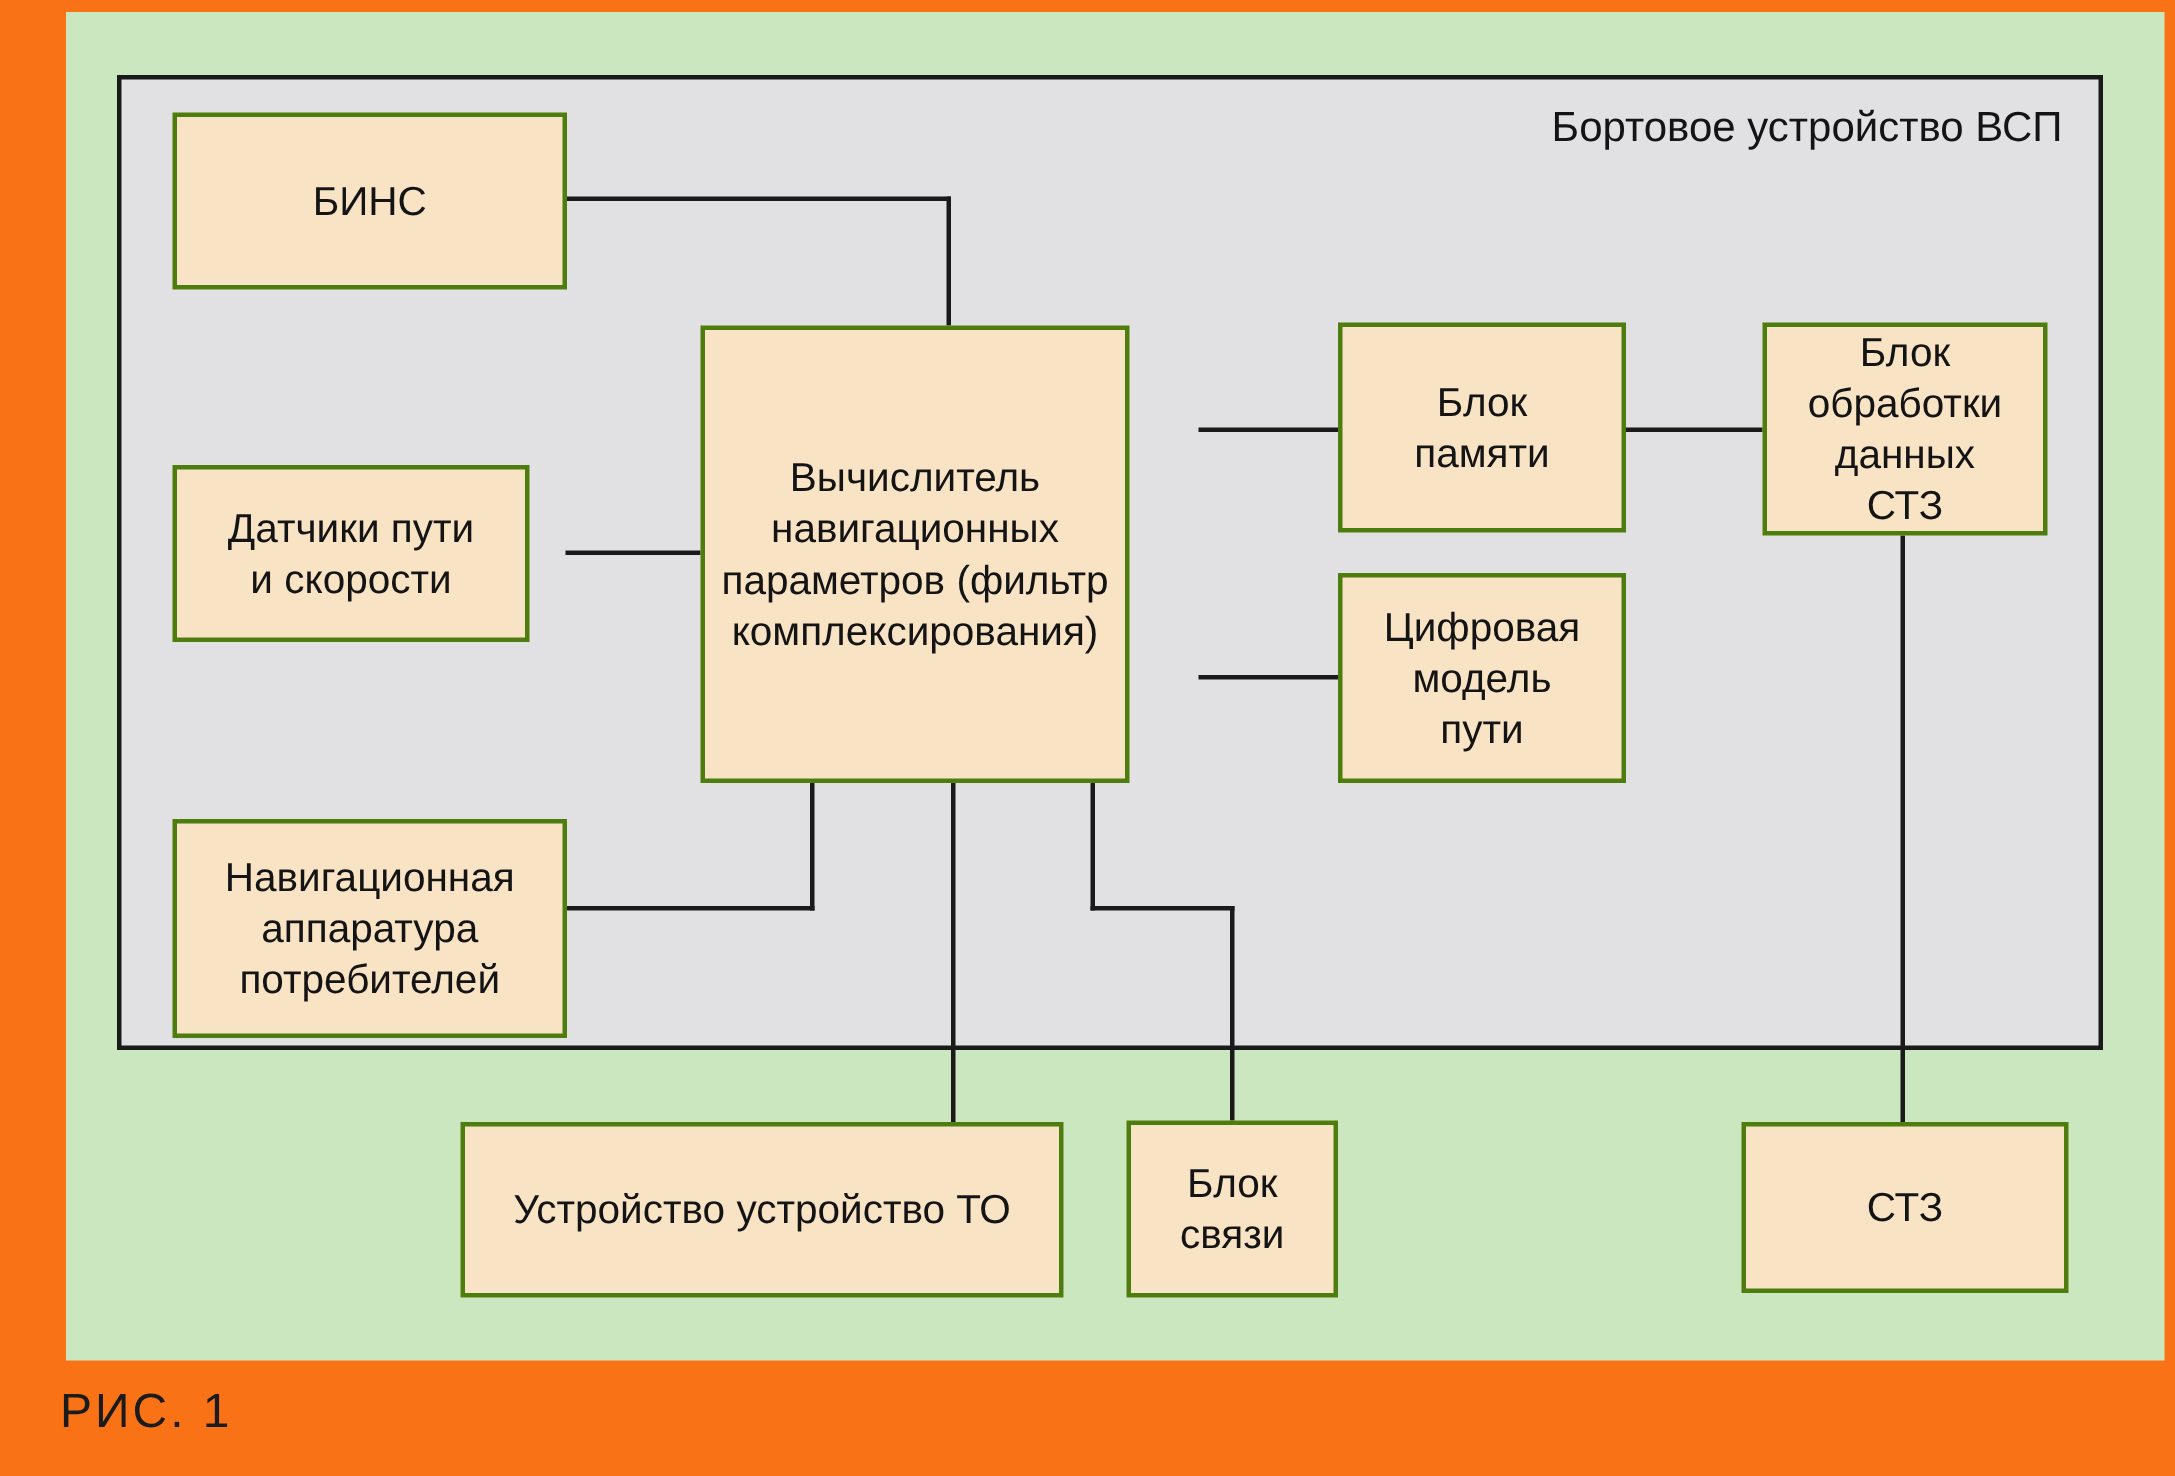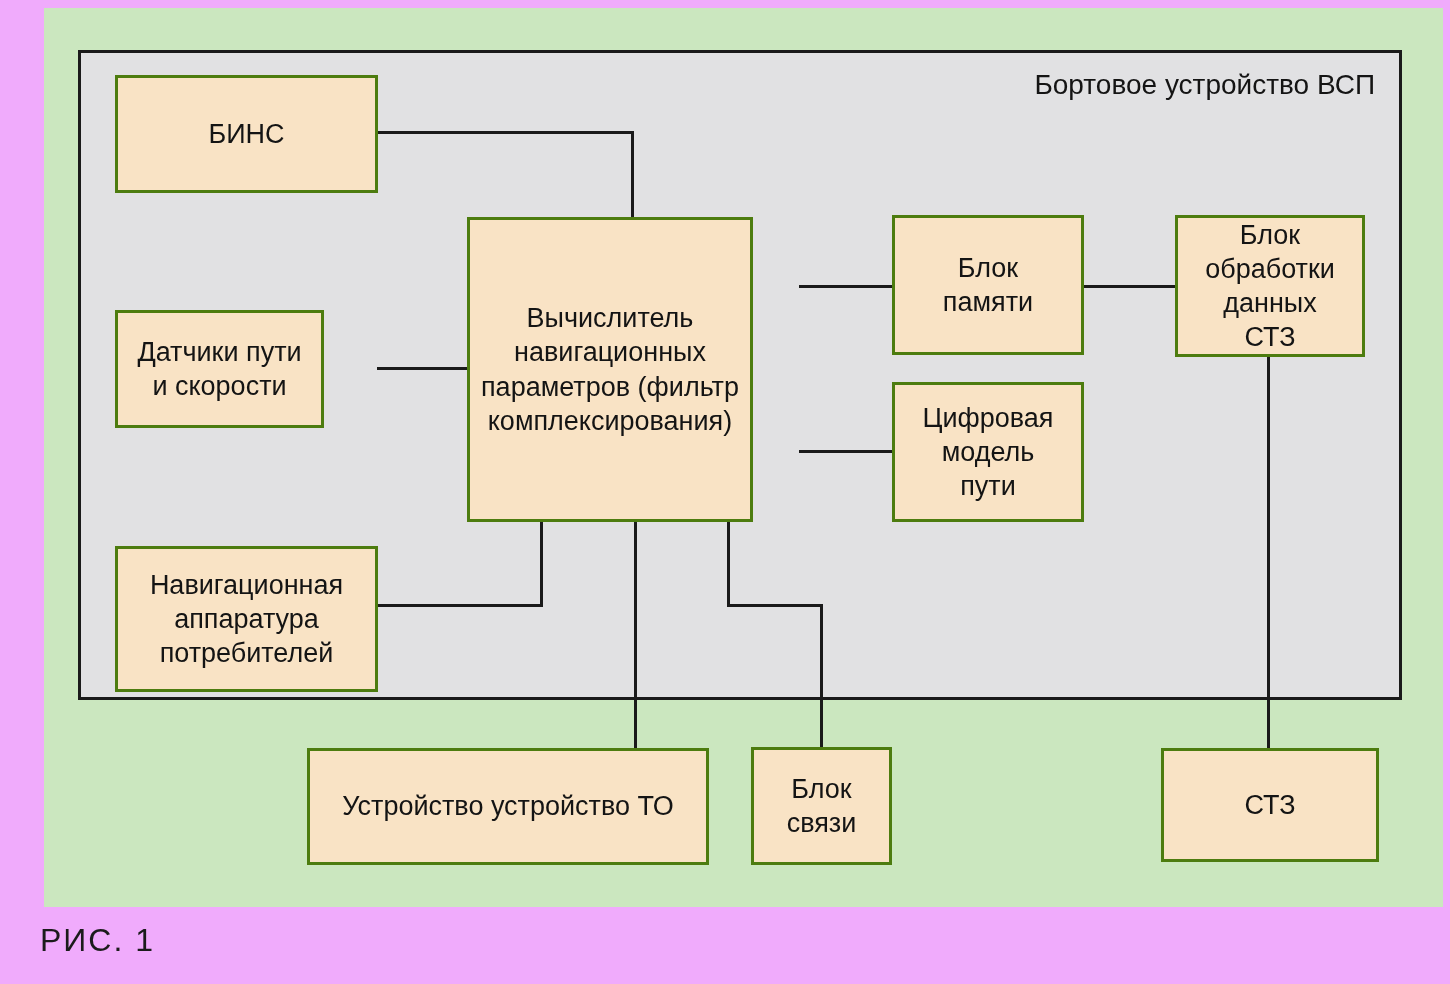--- a/index.html
+++ b/index.html
@@ -5,21 +5,21 @@
   html, body {
     margin: 0;
     padding: 0;
     background: #ffffff;
     font-family: "Liberation Sans", sans-serif;
   }
   #page {
     position: relative;
     width: 1450px;
     height: 984px;
-    background: #f0abfc;
+    background: #f97316;
     overflow: hidden;
   }
   #green-panel {
     position: absolute;
     left: 44px; top: 8px;
     width: 1399px; height: 899px;
     background: #cbe7bf;
   }
   #container-box {
     position: absolute;
@@ -53,21 +53,21 @@
     text-align: center;
     white-space: pre-line;
   }
   .wire {
     position: absolute;
     background: #1a1a1a;
     z-index: 2;
   }
   
   #node-bins        { left:115px;  top:75px;  width:263px; height:118px; }
-  #node-sensors     { left:115px;  top:310px; width:209px; height:118px; }
+  #node-sensors     { left:115px;  top:310px; width:238px; height:118px; }
   #node-nav         { left:115px;  top:546px; width:263px; height:146px; }
   #node-computer    { left:467px;  top:217px; width:286px; height:305px; }
   #node-memory      { left:892px;  top:215px; width:192px; height:140px; }
   #node-model       { left:892px;  top:382px; width:192px; height:140px; }
   #node-stz-proc    { left:1175px; top:215px; width:190px; height:142px; }
   #node-control     { left:307px;  top:748px; width:402px; height:117px; }
   #node-comm        { left:751px;  top:747px; width:141px; height:118px; }
   #node-stz         { left:1161px; top:748px; width:218px; height:114px; }
   
   #wire-bins-h      { left:377px;  top:131px; width:257px; height:3px; }

